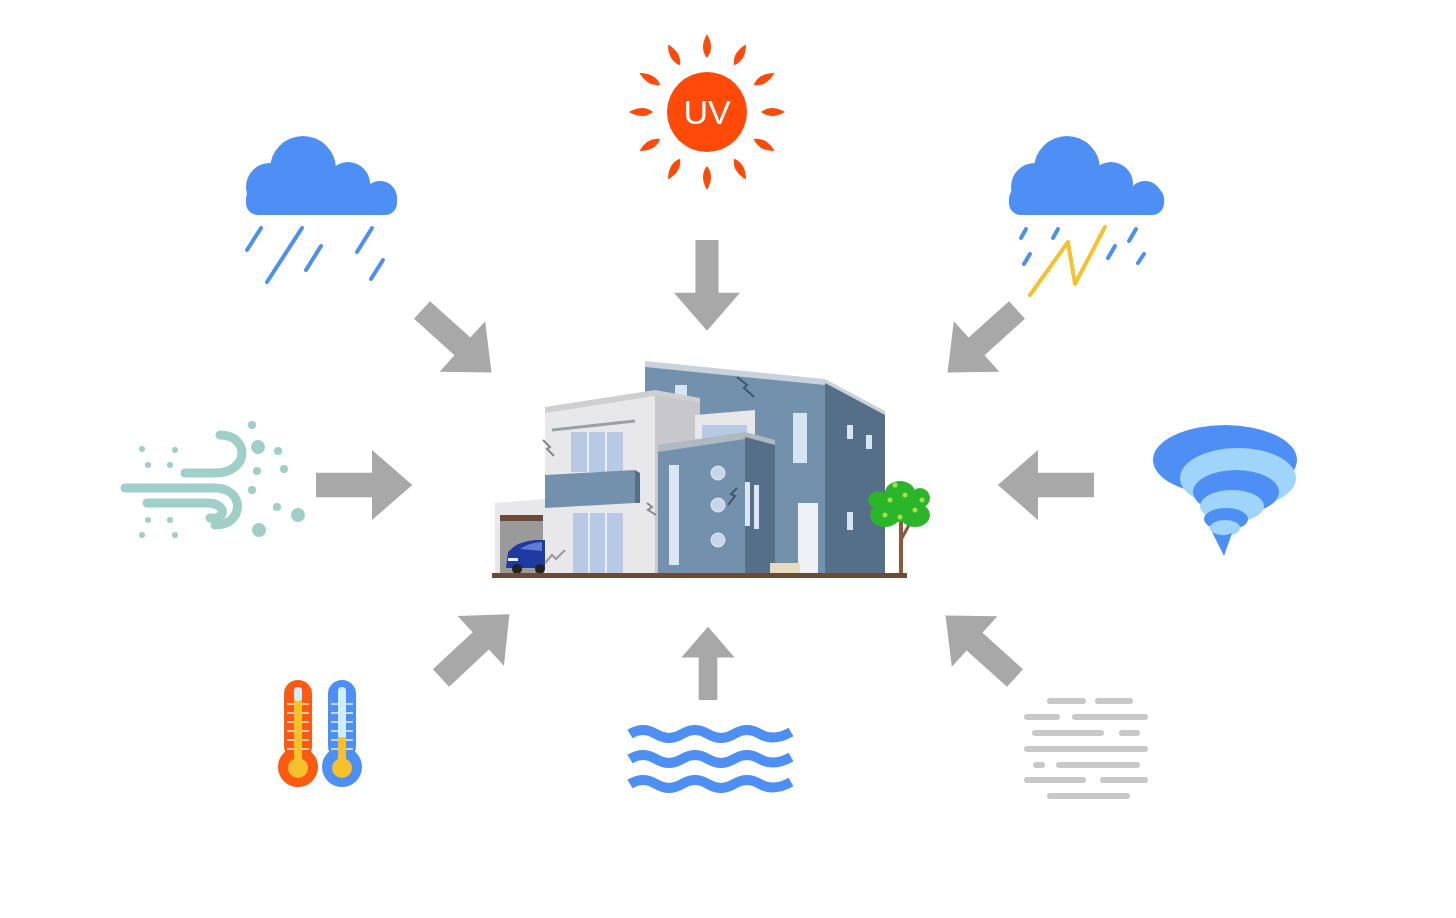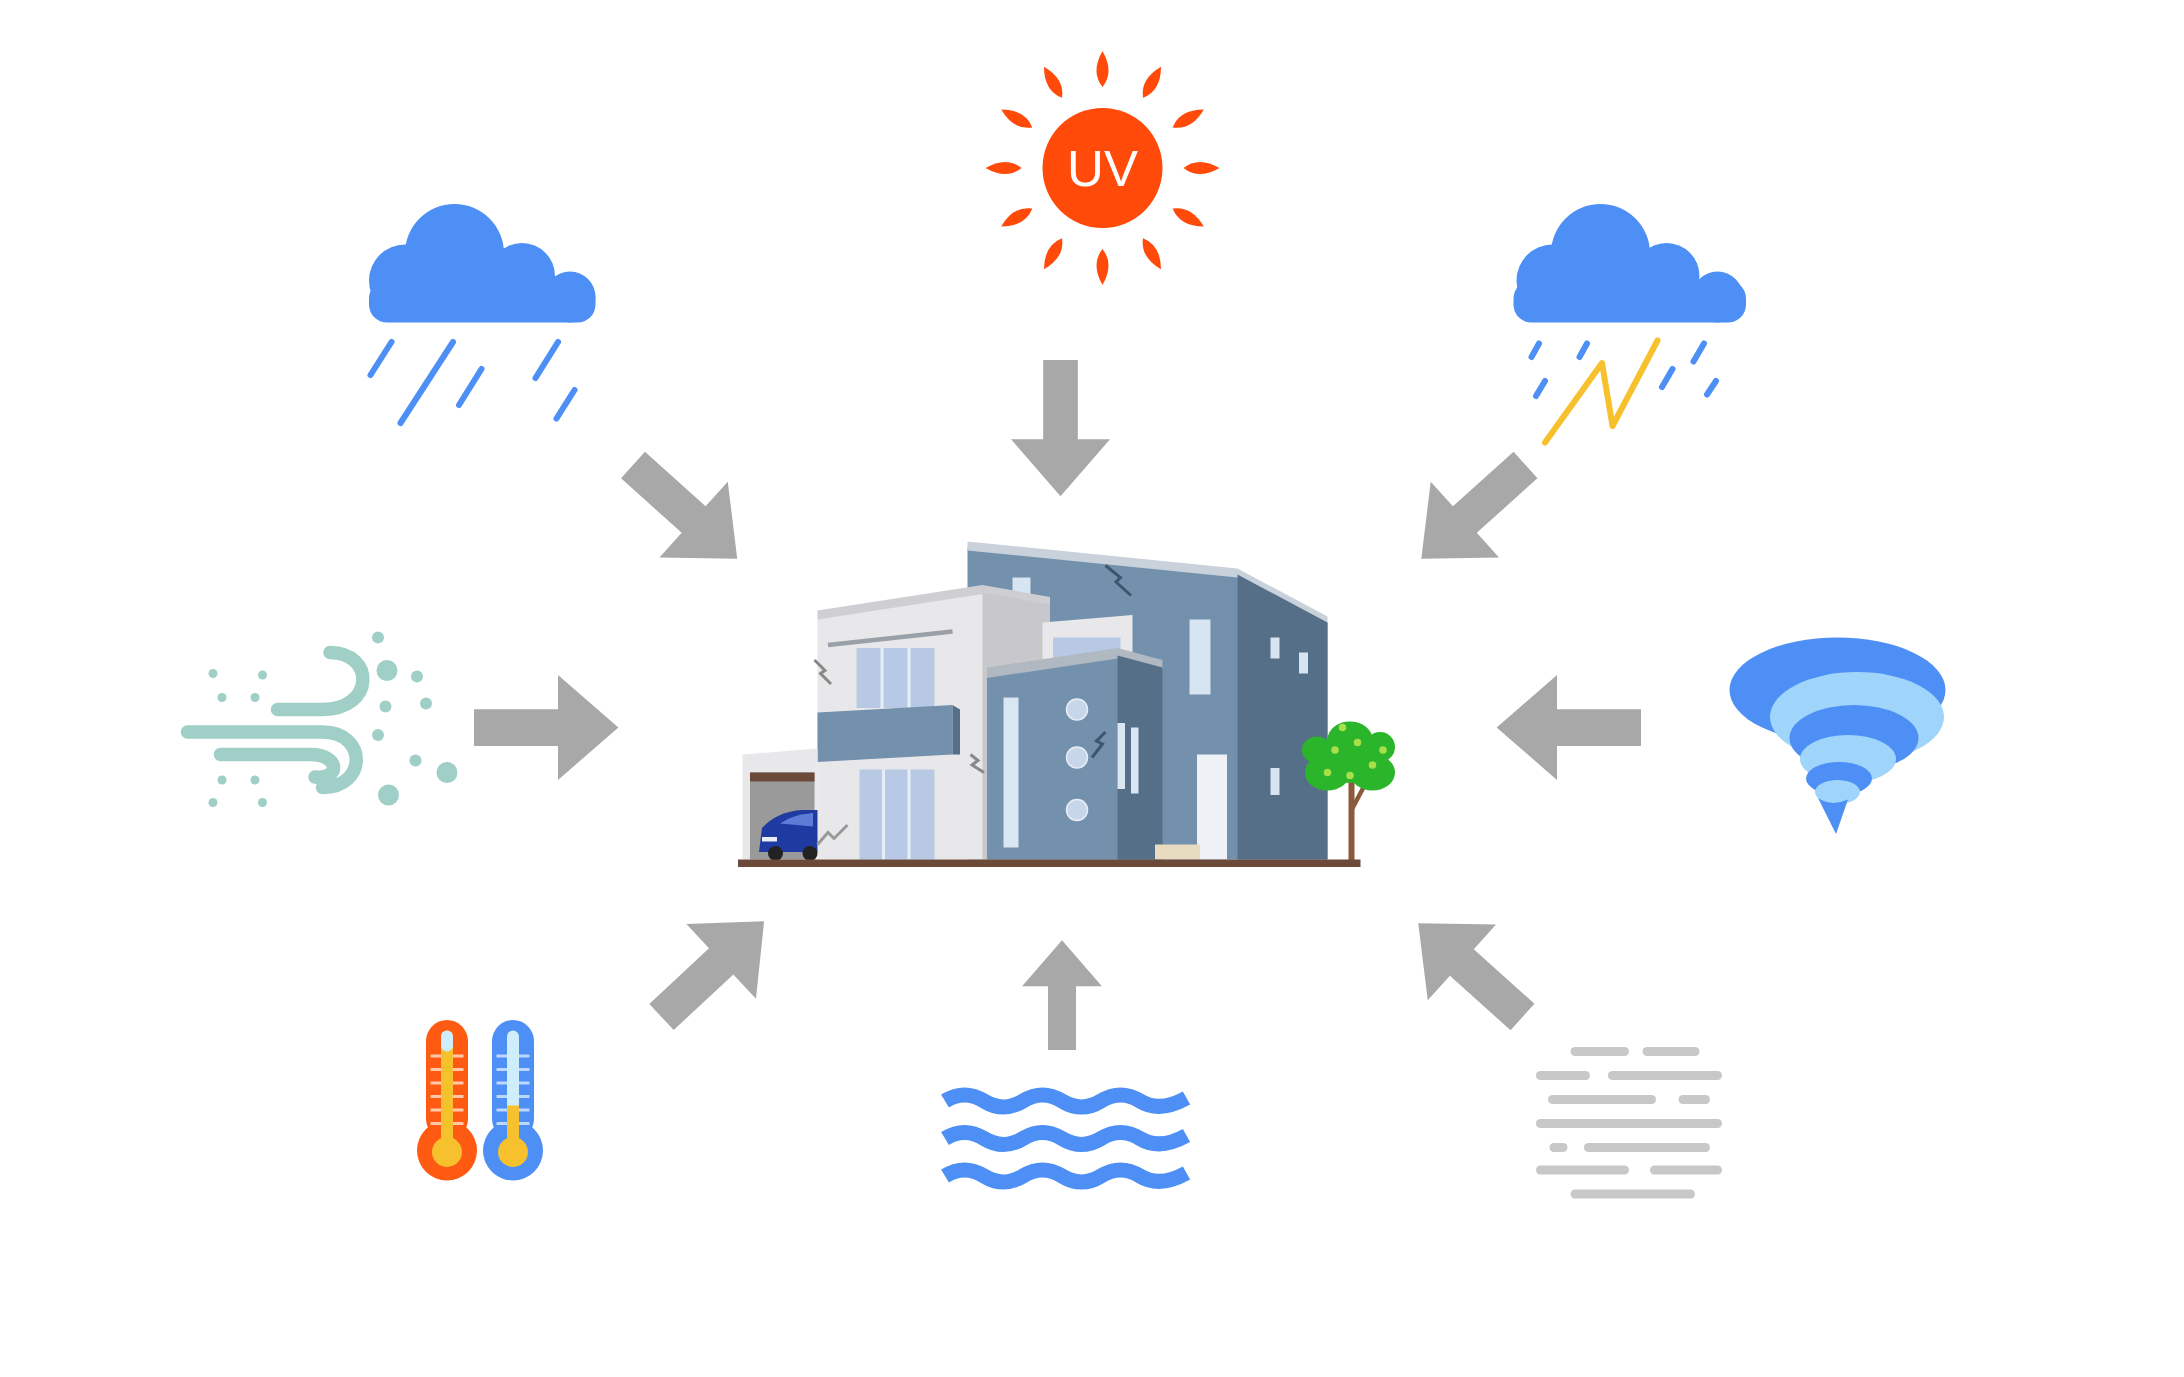--- a/index.html
+++ b/index.html
@@ -5,21 +5,21 @@
   html, body { margin: 0; padding: 0; background: #ffffff; }
   body { width: 1456px; height: 918px; position: relative; overflow: hidden;
          font-family: "Liberation Sans", sans-serif; }
   .abs { position: absolute; }
   svg { display: block; overflow: visible; }
   .sr { position: absolute; width: 1px; height: 1px; overflow: hidden; clip: rect(0 0 0 0); white-space: nowrap; }
 </style>
 </head>
 <body>
 
-<div class="abs" style="left:653px;top:30px;width:165px;height:165px;">
+<div class="abs" style="left:625px;top:30px;width:165px;height:165px;">
   <span class="sr">UV rays / sunlight</span>
   <svg width="165" height="165" viewBox="0 0 165 165">
     <g id="rays" fill="#ff4a0a">
         <path d="M82 4 Q90 18 82 28 Q74 18 82 4 Z" transform="rotate(0 82 82)"></path>
         <path d="M82 4 Q90 18 82 28 Q74 18 82 4 Z" transform="rotate(30 82 82)"></path>
         <path d="M82 4 Q90 18 82 28 Q74 18 82 4 Z" transform="rotate(60 82 82)"></path>
         <path d="M82 4 Q90 18 82 28 Q74 18 82 4 Z" transform="rotate(90 82 82)"></path>
         <path d="M82 4 Q90 18 82 28 Q74 18 82 4 Z" transform="rotate(120 82 82)"></path>
         <path d="M82 4 Q90 18 82 28 Q74 18 82 4 Z" transform="rotate(150 82 82)"></path>
         <path d="M82 4 Q90 18 82 28 Q74 18 82 4 Z" transform="rotate(180 82 82)"></path>

